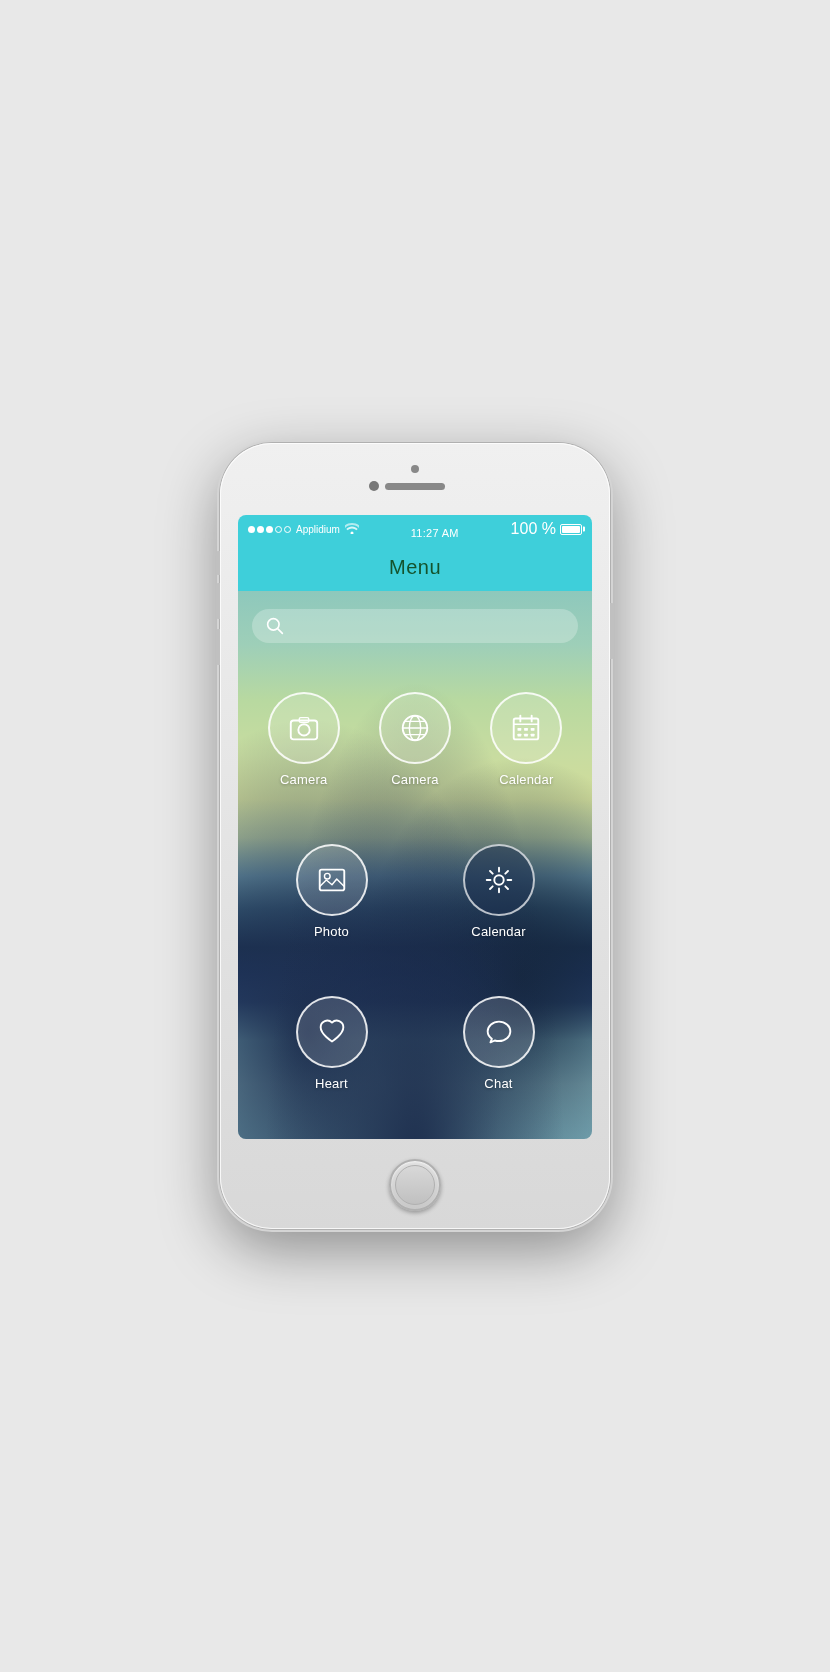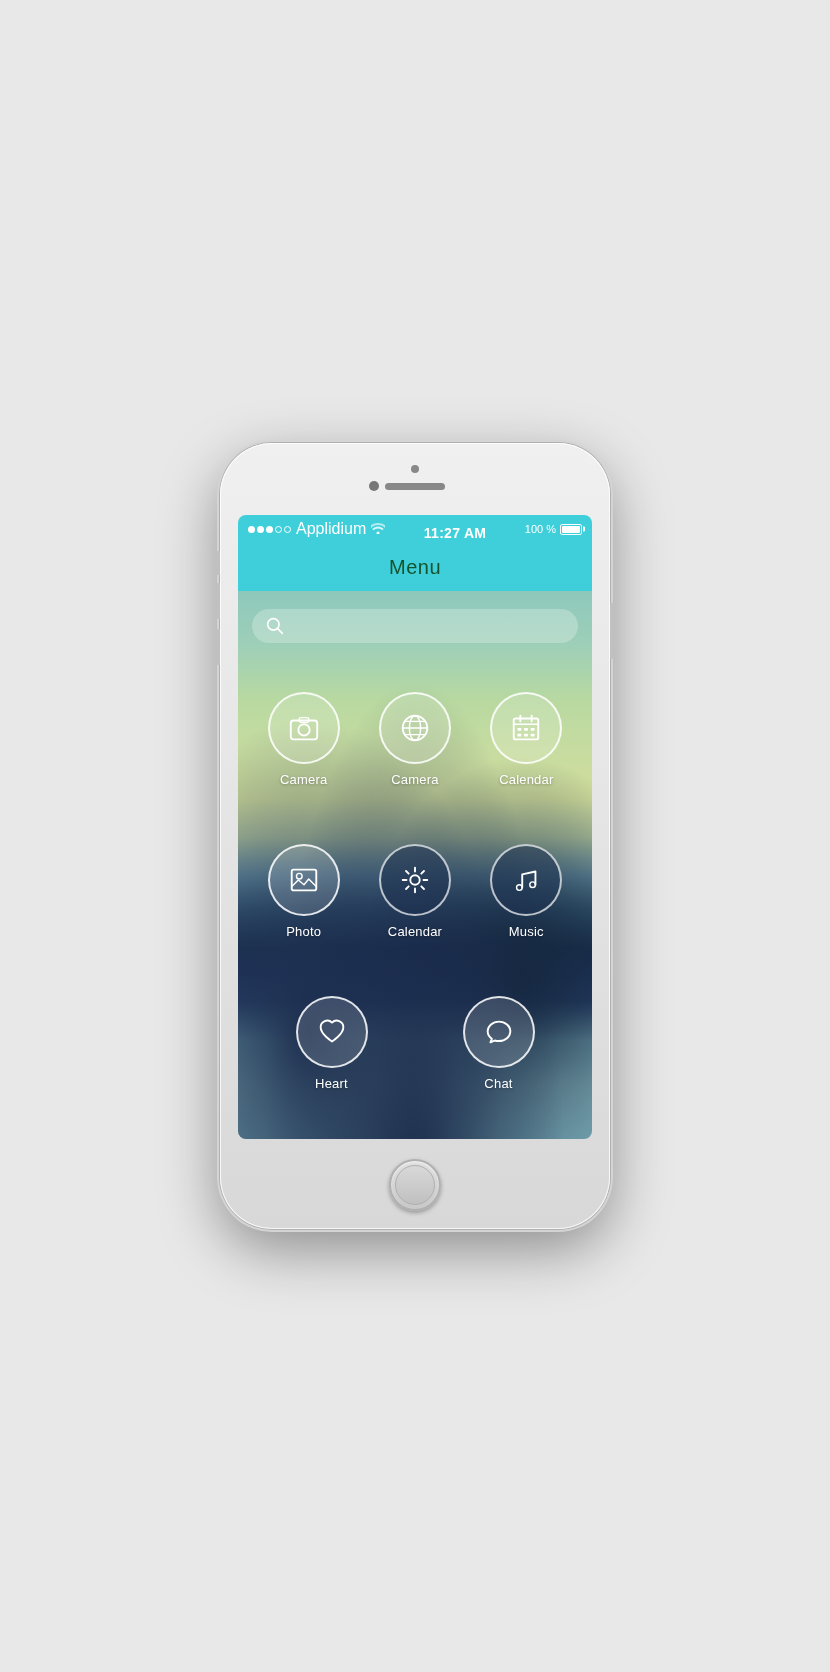--- a/index.html
+++ b/index.html
@@ -116,21 +116,21 @@
       display: flex;
       align-items: center;
       justify-content: space-between;
       padding: 0 10px;
       flex-shrink: 0;
     }
     .status-left {
       display: flex;
       align-items: center;
       gap: 5px;
-      font-size: 16px;
+      font-size: 10px;
       color: white;
       font-weight: 500;
     }
     .signal-dots {
       display: flex;
       gap: 2px;
       align-items: center;
     }
     .signal-dot {
       width: 7px;
@@ -140,31 +140,31 @@
     }
     .signal-dot.empty {
       background: transparent;
       border: 1.5px solid white;
     }
     .wifi-icon {
       font-size: 10px;
       color: white;
     }
     .status-center {
-      font-size: 14px;
+      font-size: 11px;
       color: white;
-      font-weight: 700;
+      font-weight: 400;
       letter-spacing: 0.3px;
       margin-top: 8px;
     }
     .status-right {
       display: flex;
       align-items: center;
       gap: 4px;
-      font-size: 11px;
+      font-size: 16px;
       color: white;
     }
     .battery-icon {
       width: 22px;
       height: 11px;
       border: 1.5px solid white;
       border-radius: 2px;
       position: relative;
       display: flex;
       align-items: center;
@@ -458,30 +458,20 @@
           <div class="menu-item">
             <div class="menu-circle dark">
               <svg viewBox="0 0 36 36" fill="none">
                 <circle cx="18" cy="18" r="5" stroke="white" stroke-width="2"></circle>
                 <path d="M18 5v4M18 27v4M5 18h4M27 18h4M8.5 8.5l2.8 2.8M24.7 24.7l2.8 2.8M8.5 27.5l2.8-2.8M24.7 11.3l2.8-2.8" stroke="white" stroke-width="2" stroke-linecap="round"></path>
               </svg>
             </div>
             <span class="menu-label">Calendar</span>
           </div>
 
-          <div class="menu-item">
-            <div class="menu-circle dark">
-              <svg viewBox="0 0 36 36" fill="none">
-                <path d="M14 26V12l14-3v14" stroke="white" stroke-width="2" stroke-linecap="round" stroke-linejoin="round"></path>
-                <circle cx="11" cy="26" r="3" stroke="white" stroke-width="1.5"></circle>
-                <circle cx="25" cy="23" r="3" stroke="white" stroke-width="1.5"></circle>
-              </svg>
-            </div>
-            <span class="menu-label">Music</span>
-          </div>
         </div>
 
         <div class="icon-row">
           <div class="menu-item">
             <div class="menu-circle">
               <svg viewBox="0 0 36 36" fill="none">
                 <path d="M18 28s-12-7.5-12-15a7 7 0 0 1 12-5 7 7 0 0 1 12 5c0 7.5-12 15-12 15z" stroke="white" stroke-width="2" stroke-linejoin="round"></path>
               </svg>
             </div>
             <span class="menu-label">Heart</span>

